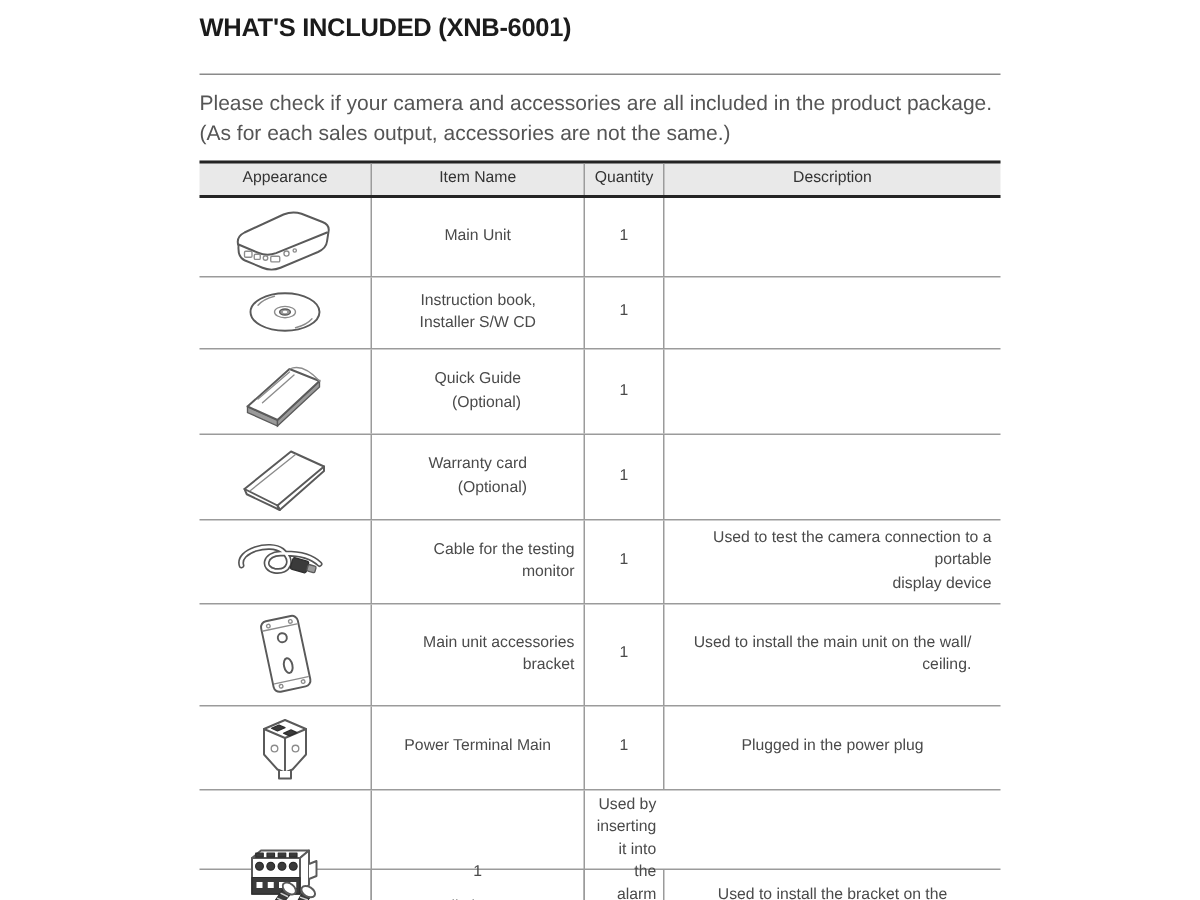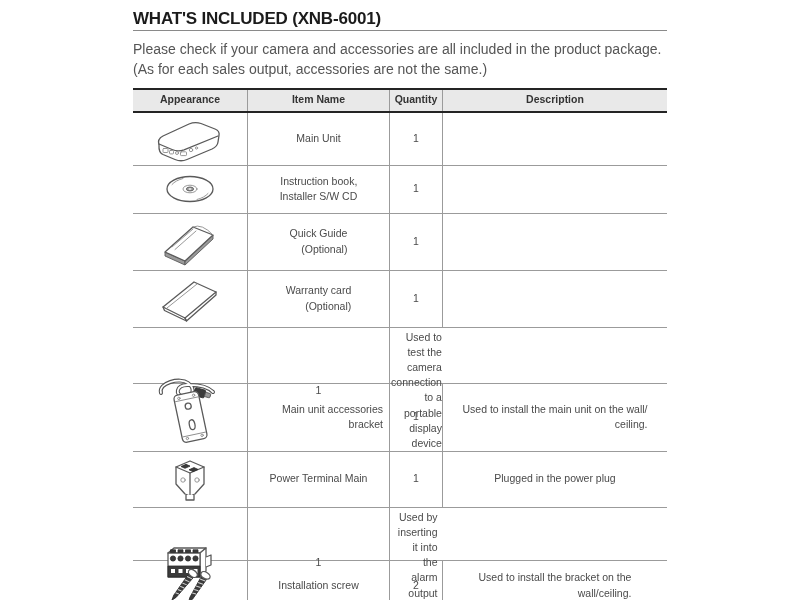--- a/index.html
+++ b/index.html
@@ -2,27 +2,27 @@
 <html><head>
 <meta charset="utf-8">
 <style>
   * { margin:0; padding:0; box-sizing:border-box; }
   html,body { width:800px; height:600px; background:#ffffff; overflow:hidden;
               font-family:"Liberation Sans", sans-serif; }
   .page { position:relative; width:800px; height:600px; background:#fff; }
   .content { position:absolute; left:133px; top:9px; width:534px; }
 
   .title { font-size:17px; font-weight:bold; color:#1b1b1b; letter-spacing:-0.2px;
-           padding-bottom:1px; border-bottom:1px solid #8a8a8a; }
+           padding-bottom:20px; border-bottom:1px solid #8a8a8a; }
   .intro { margin-top:8px; font-size:14px; color:#555; line-height:1.45; }
 
   .tbl { margin-top:8px; width:534px; font-size:10.5px; color:#4a4a4a; }
   .trow { display:grid; grid-template-columns:115px 142px 53px 224px; }
   .thead { height:25px; background:#e9e9e9; border-top:2px solid #242424;
-           border-bottom:2px solid #242424; font-weight:bold; color:#333; }
+           border-bottom:2px solid #242424; font-weight:normal; color:#333; }
   .cell { display:flex; align-items:center; justify-content:center;
           text-align:center; line-height:1.45; padding:2px 6px; }
   .cell.sep { border-right:1px solid #9b9b9b; }
   .rrow { border-bottom:1px solid #9b9b9b; }
   .rrow:last-child { border-bottom:2px solid #242424; }
   .pre { white-space:pre-line;text-align:right; }
   .r1{height:53px}.r2{height:48px}.r3{height:57px}.r4{height:57px}.r5{height:56px}
   .r6{height:68px}.r7{height:56px}.r8{height:53px}.r9{height:50px}
   svg { display:block; }
   .ln { fill:none; stroke:#5a5a5a; stroke-width:1.3; stroke-linejoin:round; stroke-linecap:round; }
@@ -124,20 +124,21 @@
         <div class="cell sep">
           <svg width="82" height="44" viewBox="0 0 80 44">
             <path d="M11,25 C8,15 30,9 38,15 C46,21 43,30 33,28.5 C25,27 26,17.5 37,17 C49,16.5 58,19 63,24" fill="none" stroke="#555" stroke-width="4" stroke-linecap="round"></path>
             <path d="M11,25 C8,15 30,9 38,15 C46,21 43,30 33,28.5 C25,27 26,17.5 37,17 C49,16.5 58,19 63,24" fill="none" stroke="#fff" stroke-width="1.8" stroke-linecap="round"></path>
             <g transform="rotate(16 52 26)">
               <rect class="fd" x="44" y="21.5" width="11" height="8" rx="1.5"></rect>
               <rect class="fg" x="55" y="23.3" width="5.5" height="4.4" rx="1"></rect>
             </g>
           </svg>
         </div>
+        <div class="cell sep pre">Cable for the testing monitor</div>
         <div class="cell sep">1</div>
         <div class="cell pre">Used to test the camera connection to a portable
 display device</div>
       </div>
 
       <div class="trow rrow r6">
         <div class="cell sep">
           <svg width="82" height="62" viewBox="0 0 80 62">
             <g transform="rotate(-12 40 31)">
               <rect class="fw" x="28" y="7" width="25" height="48" rx="4"></rect>

